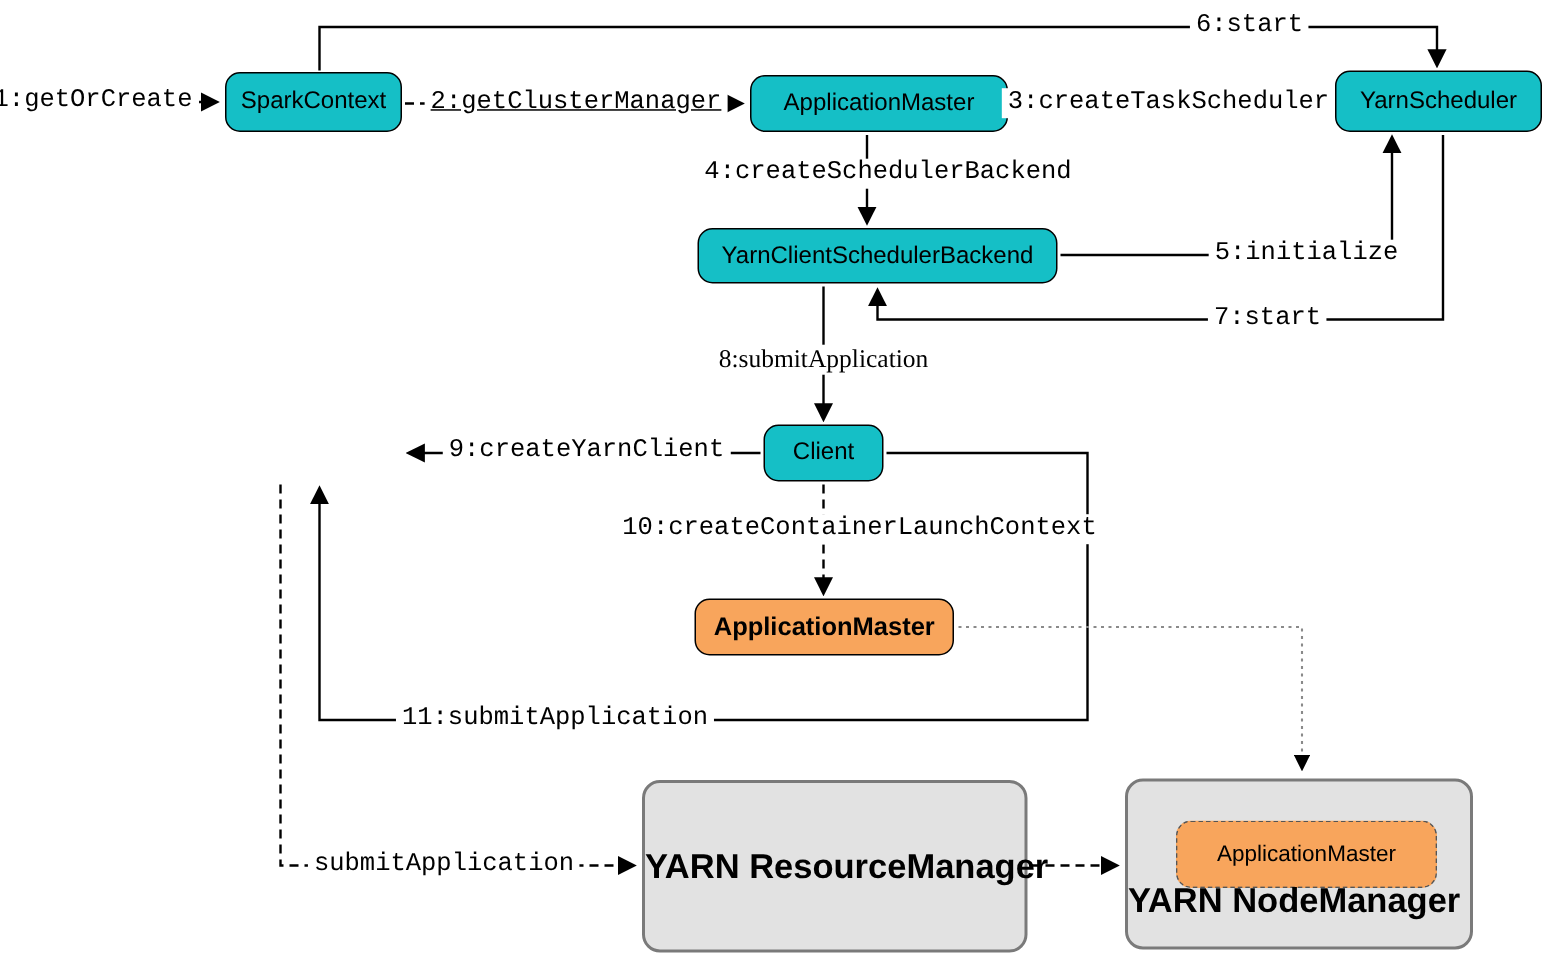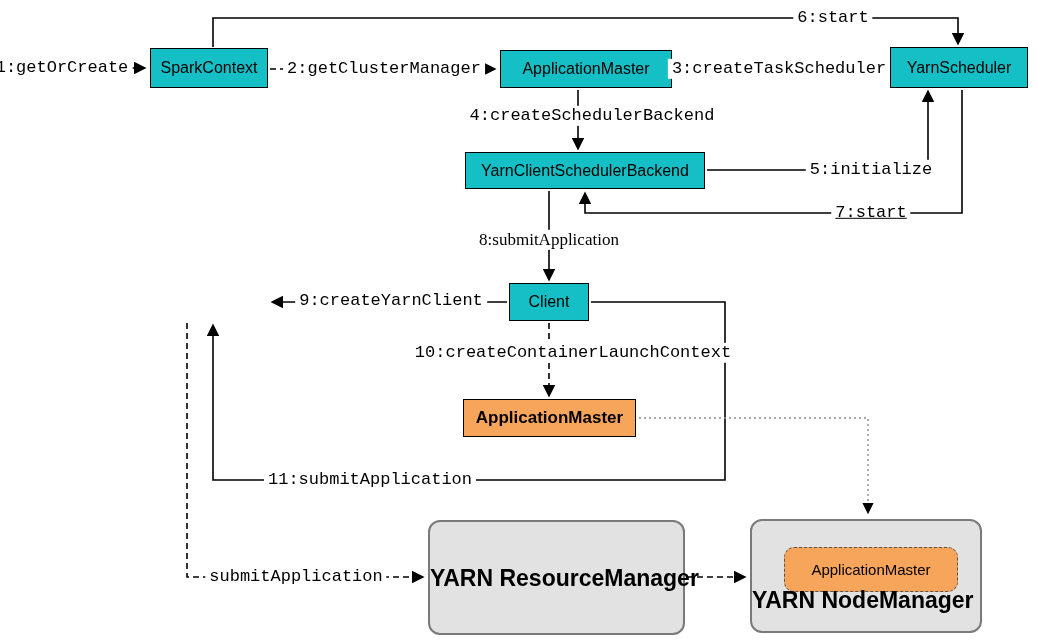--- a/index.html
+++ b/index.html
@@ -6,21 +6,21 @@
   #canvas {
     position:relative; width:1037px; height:641px;
     background:#ffffff; overflow:hidden;
     font-family:"Liberation Sans", sans-serif;
   }
   #wires { position:absolute; left:0; top:0; z-index:1; }
 
   .node {
     position:absolute; z-index:2;
     display:flex; align-items:center; justify-content:center;
-    border:1.7px solid #000; border-radius:0;
+    border:1.7px solid #000; border-radius:10px;
     background:#15bfc6; color:#000;
     font-size:16px; white-space:nowrap;
     box-sizing:border-box;
   }
   .node.orange { background:#f8a55c; }
   .node.bold { font-weight:bold; font-size:17px; }
 
   .container-box {
     position:absolute; z-index:2;
     background:#e2e2e2; border:2px solid #7a7a7a; border-radius:12px;
@@ -111,25 +111,25 @@
   <div id="rm-box" class="container-box">
     <div class="big-label">YARN ResourceManager</div>
   </div>
 
   <div id="nm-box" class="container-box">
     <div id="n-am-nm" class="inner-node">ApplicationMaster</div>
     <div class="big-label">YARN NodeManager</div>
   </div>
 
   <div class="elabel" style="left:62px;  top:68px;">1:getOrCreate</div>
-  <div class="elabel" style="left:384px; top:69px;">2:getClusterManager</div>
+  <div class="elabel" style="left:384px; top:69px;text-decoration:underline;">2:getClusterManager</div>
   <div class="elabel" style="left:779px; top:69px;">3:createTaskScheduler</div>
   <div class="elabel" style="left:833px; top:18px;">6:start</div>
   <div class="elabel" style="left:592px; top:116px;">4:createSchedulerBackend</div>
   <div class="elabel" style="left:827px; top:170px;margin-left:44px;">5:initialize</div>
-  <div class="elabel" style="left:871px; top:213px;text-decoration:underline;">7:start</div>
+  <div class="elabel" style="left:845px; top:213px;">7:start</div>
   <div class="elabel" style="left:549px; top:240px;font-family:Liberation Serif, serif;">8:submitApplication</div>
   <div class="elabel" style="left:391px; top:301px;">9:createYarnClient</div>
   <div class="elabel" style="left:573px; top:353px;">10:createContainerLaunchContext</div>
   <div class="elabel" style="left:370px; top:480px;">11:submitApplication</div>
   <div class="elabel" style="left:296px; top:577px;">submitApplication</div>
 
 </div>
 
 </body></html>

